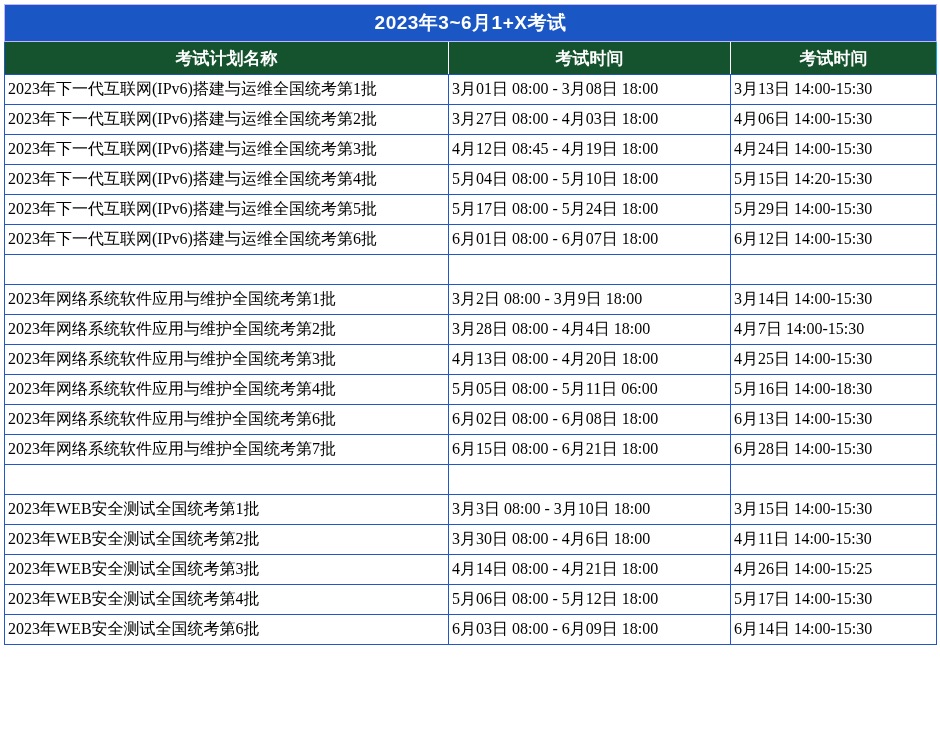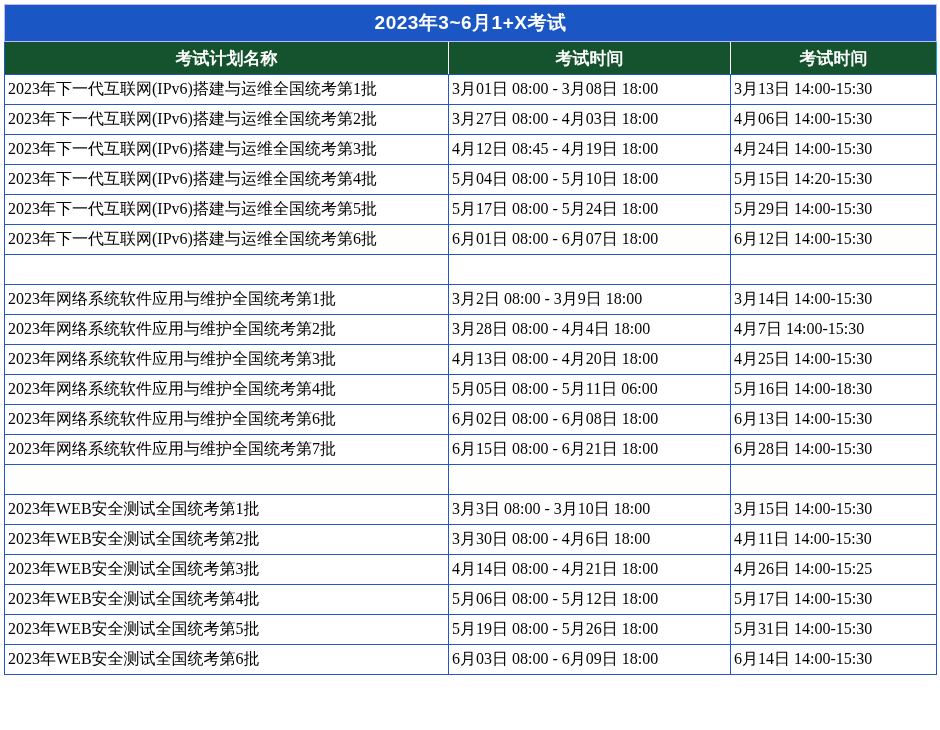--- a/index.html
+++ b/index.html
@@ -172,25 +172,20 @@
         <td class="cell nm">2023年WEB安全测试全国统考第3批</td>
         <td class="cell nm">4月14日 08:00 - 4月21日 18:00</td>
         <td class="cell nm">4月26日 14:00-15:25</td>
       </tr>
       <tr>
         <td class="cell nm">2023年WEB安全测试全国统考第4批</td>
         <td class="cell nm">5月06日 08:00 - 5月12日 18:00</td>
         <td class="cell nm">5月17日 14:00-15:30</td>
       </tr>
       <tr>
-        <td class="cell nm">2023年WEB安全测试全国统考第5批</td>
-        <td class="cell nm">5月19日 08:00 - 5月26日 18:00</td>
-        <td class="cell nm">5月31日 14:00-15:30</td>
-      </tr>
-      <tr>
         <td class="cell nm">2023年WEB安全测试全国统考第6批</td>
         <td class="cell nm">6月03日 08:00 - 6月09日 18:00</td>
         <td class="cell nm">6月14日 14:00-15:30</td>
       </tr>
 
     </tbody>
   </table>
 </div>
 
 </body></html>

